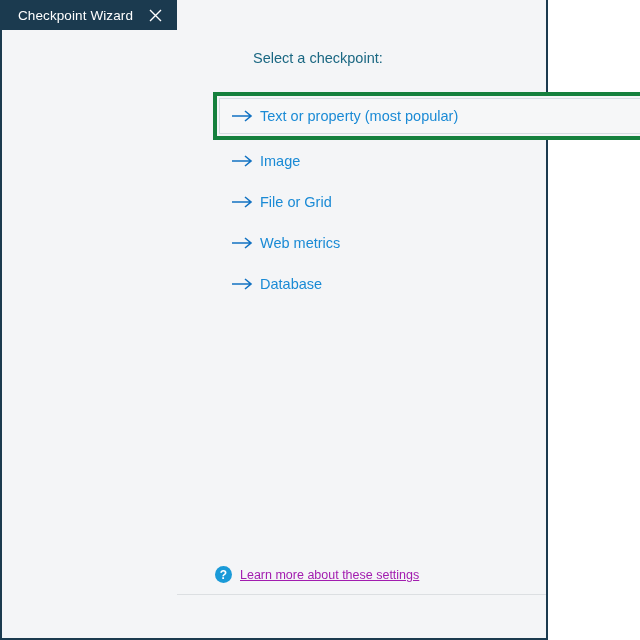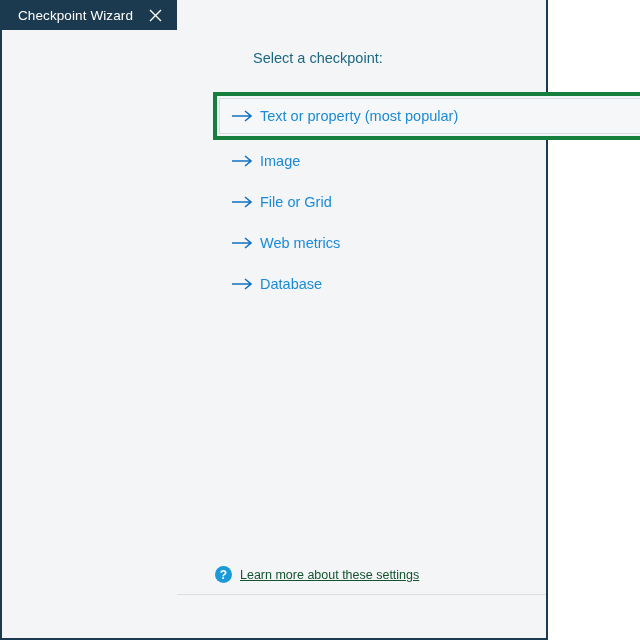--- a/index.html
+++ b/index.html
@@ -138,21 +138,21 @@
     font-weight: bold;
     display: flex;
     align-items: center;
     justify-content: center;
     line-height: 1;
     cursor: pointer;
   }
   .help-link {
     margin-left: 8px;
     font-size: 12.5px;
-    color: #14532d;
+    color: #a21caf;
     text-decoration: underline;
     cursor: pointer;
     white-space: nowrap;
   }
 
   .separator {
     position: absolute;
     left: 0;
     right: 0;
     top: 594px;

